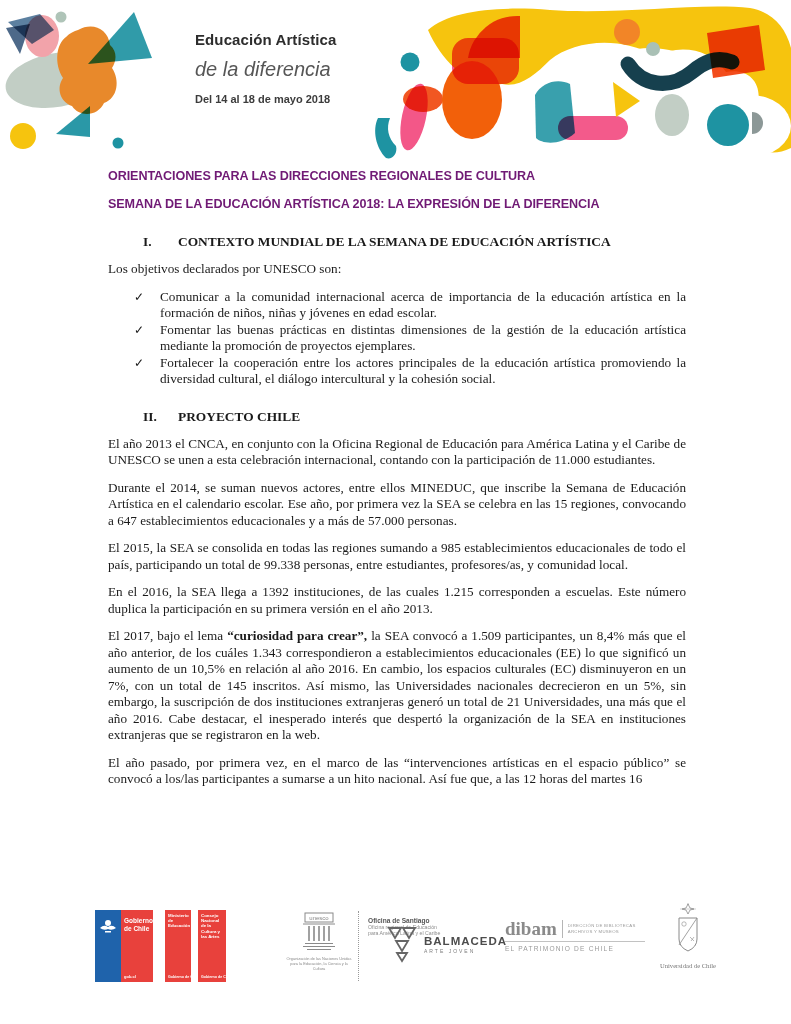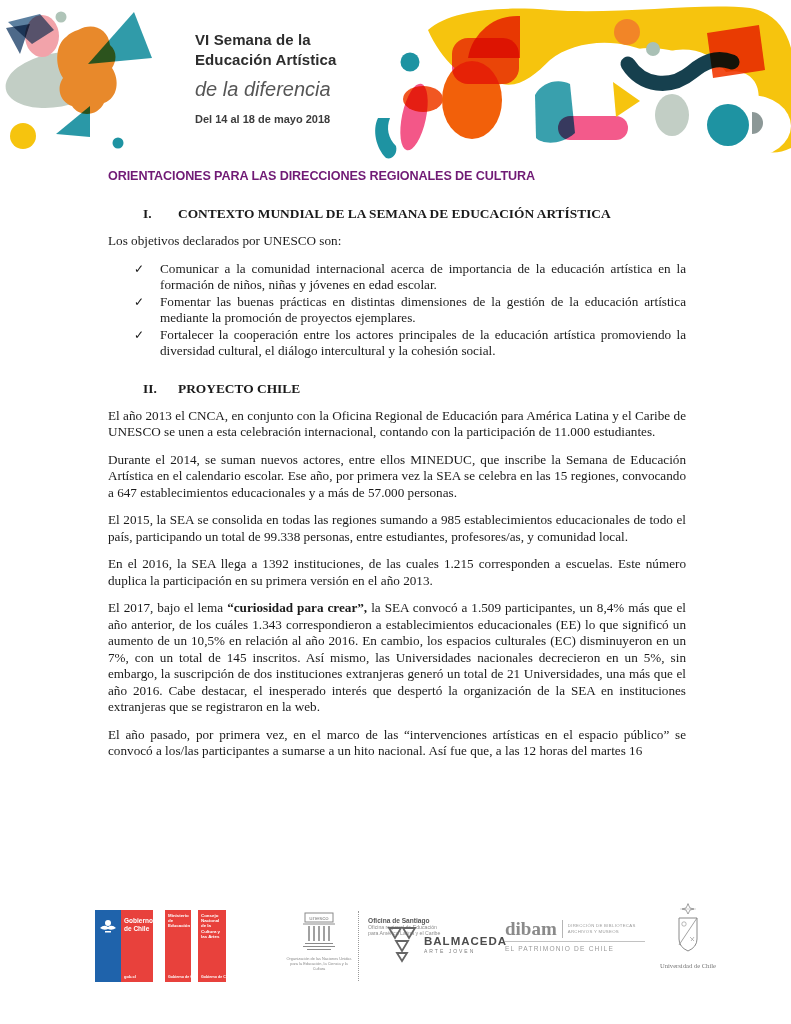--- a/index.html
+++ b/index.html
@@ -107,32 +107,32 @@
       <path d="M258,64 C272,86 300,90 322,72 C334,62 346,56 362,62" fill="none" style="stroke:var(--dark_teal)" stroke-width="15" stroke-linecap="round"></path>
       <polygon points="243,82 270,101 246,117" style="fill:var(--yellow)"></polygon>
       <ellipse cx="302" cy="115" rx="17" ry="21" style="fill:var(--sage)"></ellipse>
       <circle cx="358" cy="125" r="21" style="fill:var(--teal)"></circle>
       <path d="M382,112 a11,11 0 0 1 0,22 z" style="fill:#8C9897"></path>
       <polygon points="337,33 389,25 395,70 343,78" style="fill:#F2420F;mix-blend-mode:multiply" opacity=".95"></polygon>
     </svg>
 
     <div class="banner-text">
       <div class="banner-title">
-        <div>VI Semana de la</div>
         <div>Educación Artística</div>
       </div>
       <div class="banner-subtitle">
         <div>de la diferencia</div>
       </div>
       <div class="banner-date">Del 14 al 18 de mayo 2018</div>
     </div>
   </div>
 
   <div class="doc">
     <div class="doc-h">ORIENTACIONES PARA LAS DIRECCIONES REGIONALES DE CULTURA</div>
+    <div class="doc-h">SEMANA DE LA EDUCACIÓN ARTÍSTICA 2018: LA EXPRESIÓN DE LA DIFERENCIA</div>
 
     <div class="sec-head">
       <span class="sec-num">I.</span><span>CONTEXTO MUNDIAL DE LA SEMANA DE EDUCACIÓN ARTÍSTICA</span>
     </div>
 
 
     <p class="lead">Los objetivos declarados por UNESCO son:</p>
 
     <ul class="checklist">
       <li>

